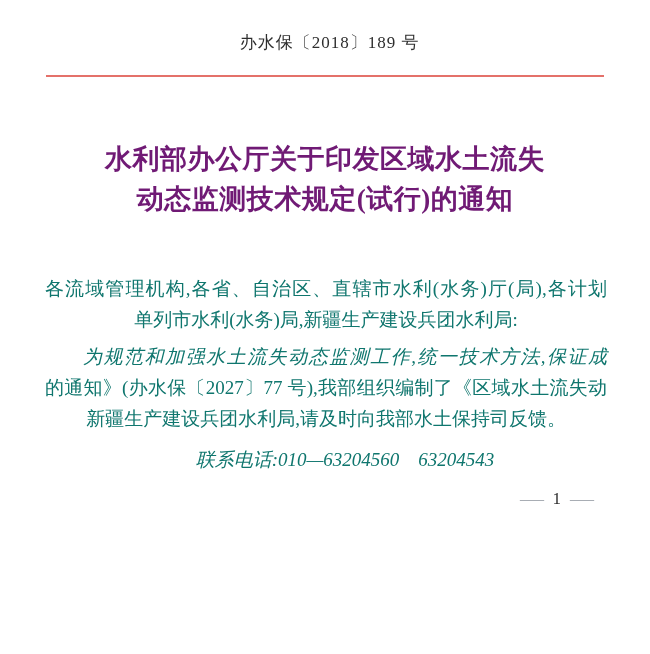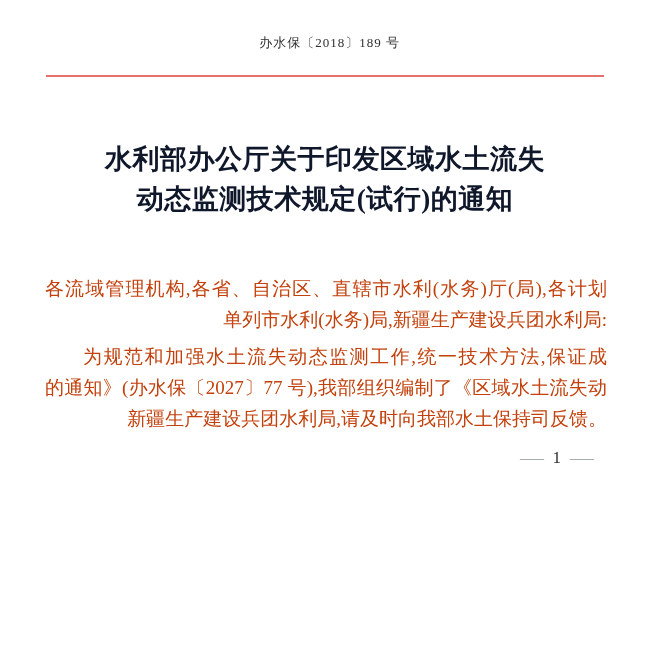--- a/index.html
+++ b/index.html
@@ -12,57 +12,57 @@
     position: relative;
   }
   .page {
     width: 650px;
     height: 654px;
     background: #ffffff;
     padding-top: 30px;
   }
   .doc-number {
     text-align: center;
-    font-size: 13px;
+    font-size: 17px;
     line-height: 26px;
     color: #2e2e2e;
     letter-spacing: 1px;
     padding-left: 9px;
   }
   .red-rule {
     width: 558px;
     height: 2px;
     background: #e4716a;
     margin: 19px auto 0 auto;
   }
   .title {
     margin-top: 62px;
     text-align: center;
     font-size: 27px;
     font-weight: bold;
-    color: #0f172a;
+    color: #701a75;
     line-height: 40px;
     letter-spacing: 0.5px;
   }
   .title-line { display: block; }
   .body-text {
     margin: 54px 43px 0 45px;
-    color: #c2410c;
+    color: #0f766e;
   }
   .line {
     font-size: 19px;
     line-height: 31px;
     white-space: pre-wrap;
-    text-align: right;
+    text-align: center;
   }
   .just {
     text-align: justify;
     text-align-last: justify;
   }
-  .indent { text-indent: 2em; }
+  .indent { text-indent: 2em; font-style: italic; }
   .gap-para { margin-top: 6px; }
   .gap-contact { margin-top: 10px; }
   .page-number {
     margin-top: 14px;
     display: flex;
     justify-content: flex-end;
     align-items: center;
     padding-right: 60px;
     gap: 13px;
     font-size: 16px;
@@ -90,20 +90,21 @@
     <span class="title-line">水利部办公厅关于印发区域水土流失</span>
     <span class="title-line">动态监测技术规定(试行)的通知</span>
   </h1>
 
   <div class="body-text">
     <div class="line just">各流域管理机构,各省、自治区、直辖市水利(水务)厅(局),各计划</div>
     <div class="line">单列市水利(水务)局,新疆生产建设兵团水利局:</div>
     <div class="line just indent gap-para">为规范和加强水土流失动态监测工作,统一技术方法,保证成</div>
     <div class="line just">的通知》(办水保〔2027〕77 号),我部组织编制了《区域水土流失动</div>
     <div class="line">新疆生产建设兵团水利局,请及时向我部水土保持司反馈。</div>
+    <div class="line indent gap-contact">联系电话:010—63204560　63204543</div>
   </div>
 
   <div class="page-number">
     <span class="dash">—</span>
     <span class="num">1</span>
     <span class="dash">—</span>
   </div>
 
 </div>
 

